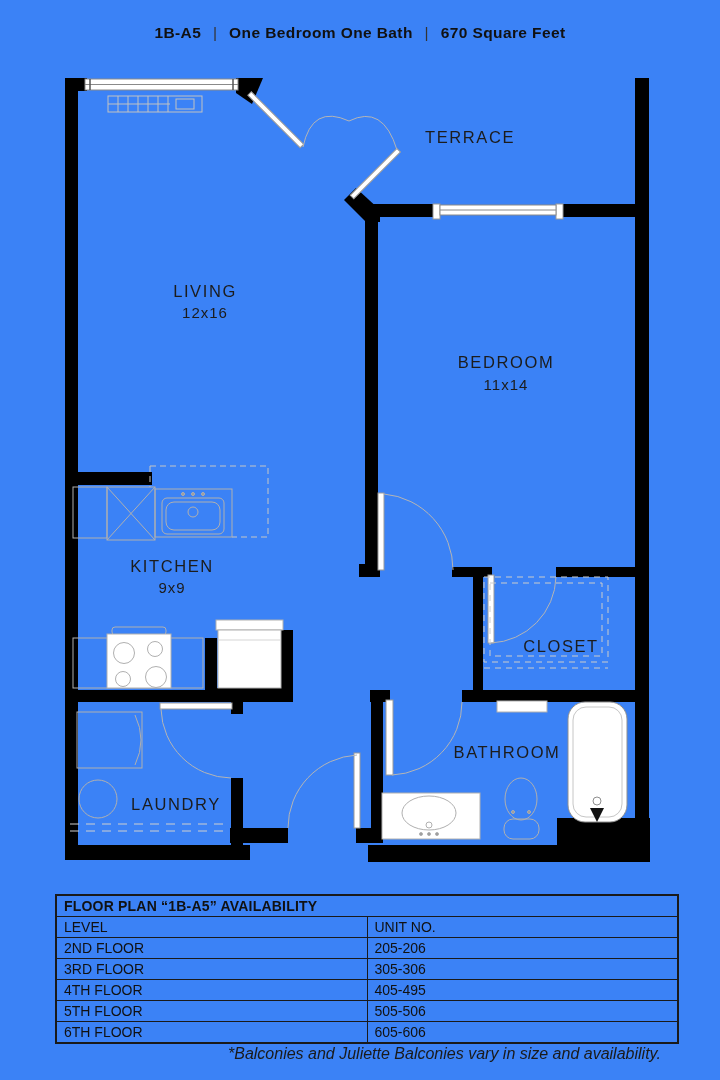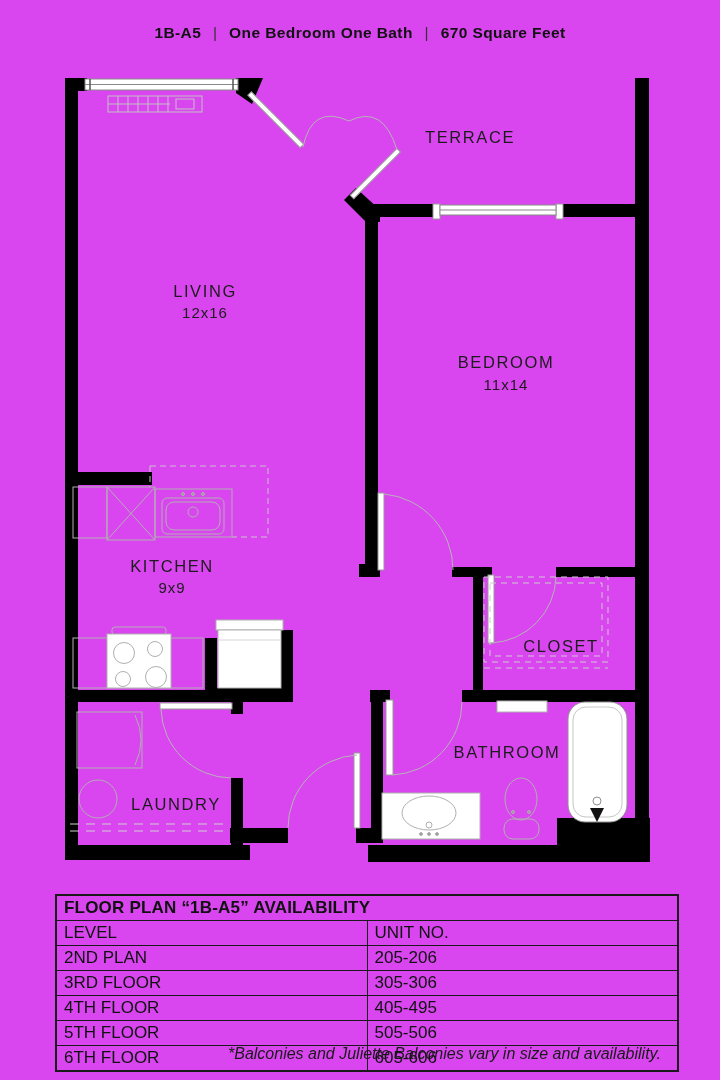--- a/index.html
+++ b/index.html
@@ -1,29 +1,29 @@
 <!DOCTYPE html>
 <html><head>
 <meta charset="utf-8">
 <style>
   html,body{margin:0;padding:0;background:#fff;}
-  .page{position:relative;width:720px;height:1080px;background:#d946ef;overflow:hidden;
+  .page{position:relative;width:720px;height:1080px;background:#3b82f6;overflow:hidden;
         font-family:"Liberation Sans",sans-serif;color:#111;}
   
   .plan-title{position:absolute;top:24px;left:0;width:720px;text-align:center;
               font-size:15.5px;font-weight:bold;letter-spacing:.4px;color:#111;}
   .plan-title .sep{font-weight:normal;color:#333;padding:0 7px;}
   
   .plan-svg{position:absolute;left:0;top:0;}
   .room-label{font-family:"Liberation Sans",sans-serif;fill:#1c1c1c;letter-spacing:1.6px;}
   .rl-name{font-size:16.5px;}
   .rl-dim{font-size:15px;letter-spacing:1px;}
   
   .avail{position:absolute;left:55px;top:894px;width:624px;border:2px solid #1a1a1a;
-         border-collapse:collapse;font-size:17px;color:#111;table-layout:fixed;}
+         border-collapse:collapse;font-size:14px;color:#111;table-layout:fixed;}
   .avail td,.avail th{border:1px solid #1a1a1a;padding:2px 0 2px 7px;text-align:left;
          height:16px;vertical-align:middle;white-space:nowrap;overflow:hidden;}
   .avail .tbl-title{font-weight:bold;letter-spacing:.2px;}
   .avail .col-head{font-weight:normal;}
   .col-level{width:80px;}
   
   .watermark{position:absolute;left:6px;top:1092px;font-size:33px;letter-spacing:1px;
              color:#f4f4f4;-webkit-text-stroke:1.2px #ababab;
              text-shadow:1px 1px 0 #cfcfcf;white-space:nowrap;}
   .disclaimer{position:absolute;left:228px;top:1045px;font-style:italic;
@@ -219,21 +219,21 @@
   <table class="avail">
     <tbody>
         <tr>
       <td class="tbl-title" colspan="2">FLOOR PLAN “1B-A5” AVAILABILITY</td>
     </tr>
     <tr>
       <td class="col-head col-level">LEVEL</td>
       <td class="col-head">UNIT NO.</td>
     </tr>
     <tr>
-      <td class="col-level">2ND PLAN</td>
+      <td class="col-level">2ND FLOOR</td>
       <td>205-206</td>
     </tr>
     <tr>
       <td class="col-level">3RD FLOOR</td>
       <td>305-306</td>
     </tr>
     <tr>
       <td class="col-level">4TH FLOOR</td>
       <td>405-495</td>
     </tr>

